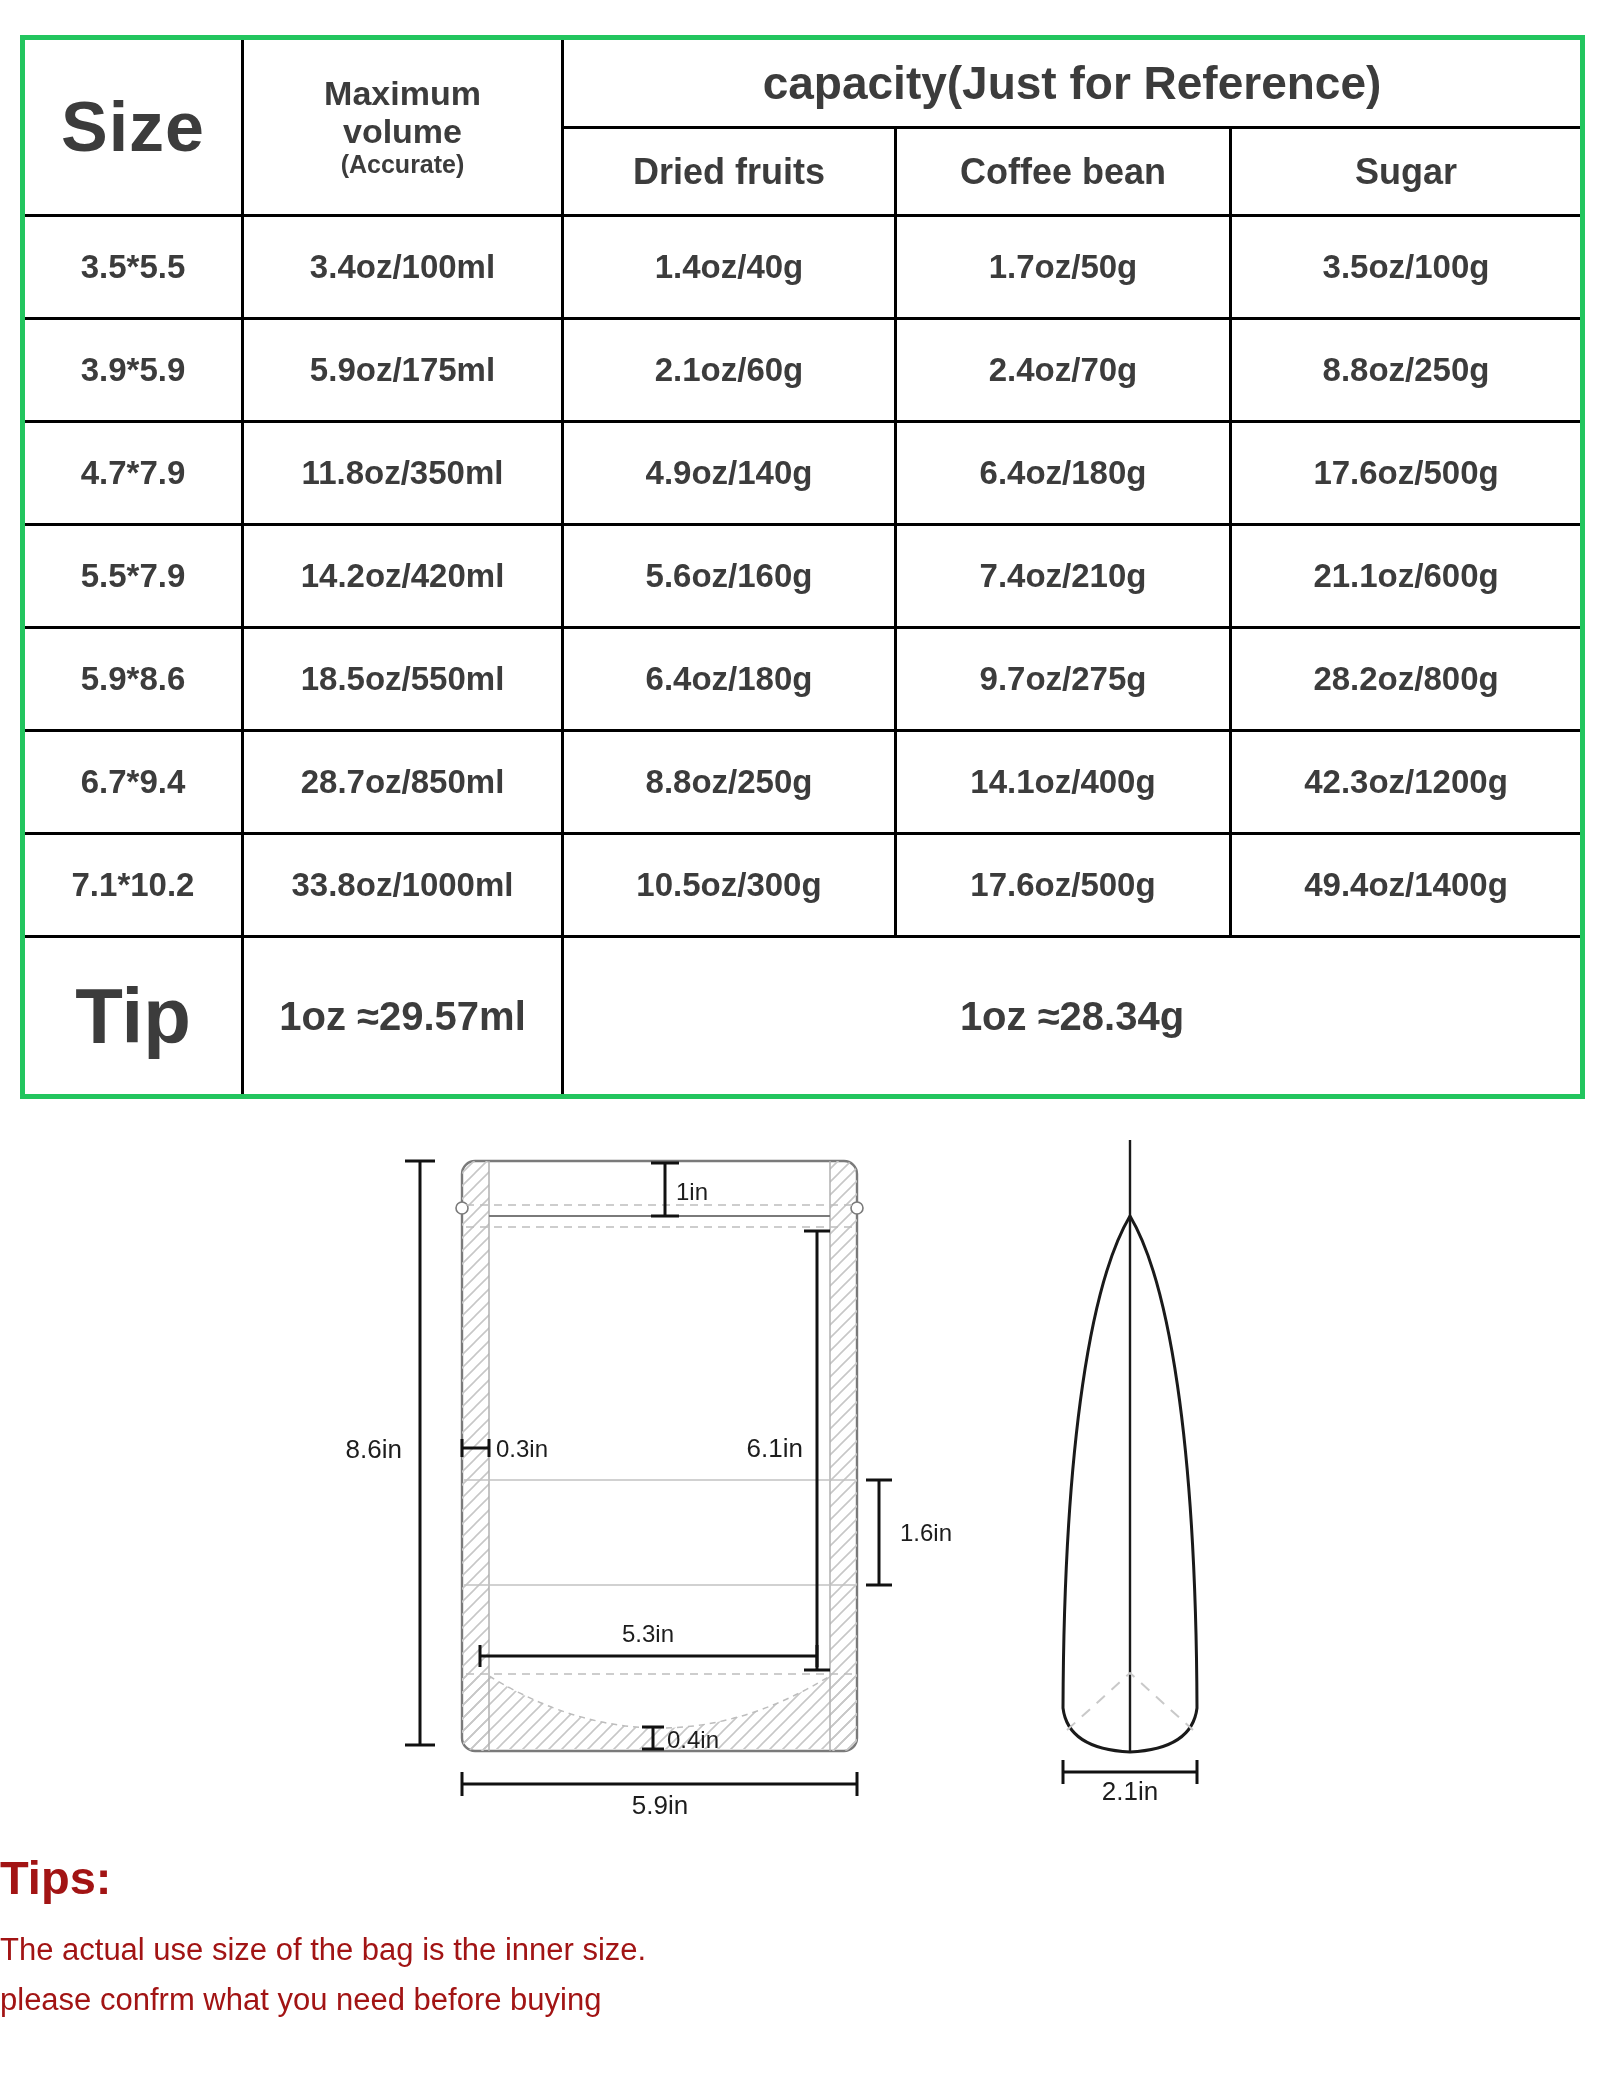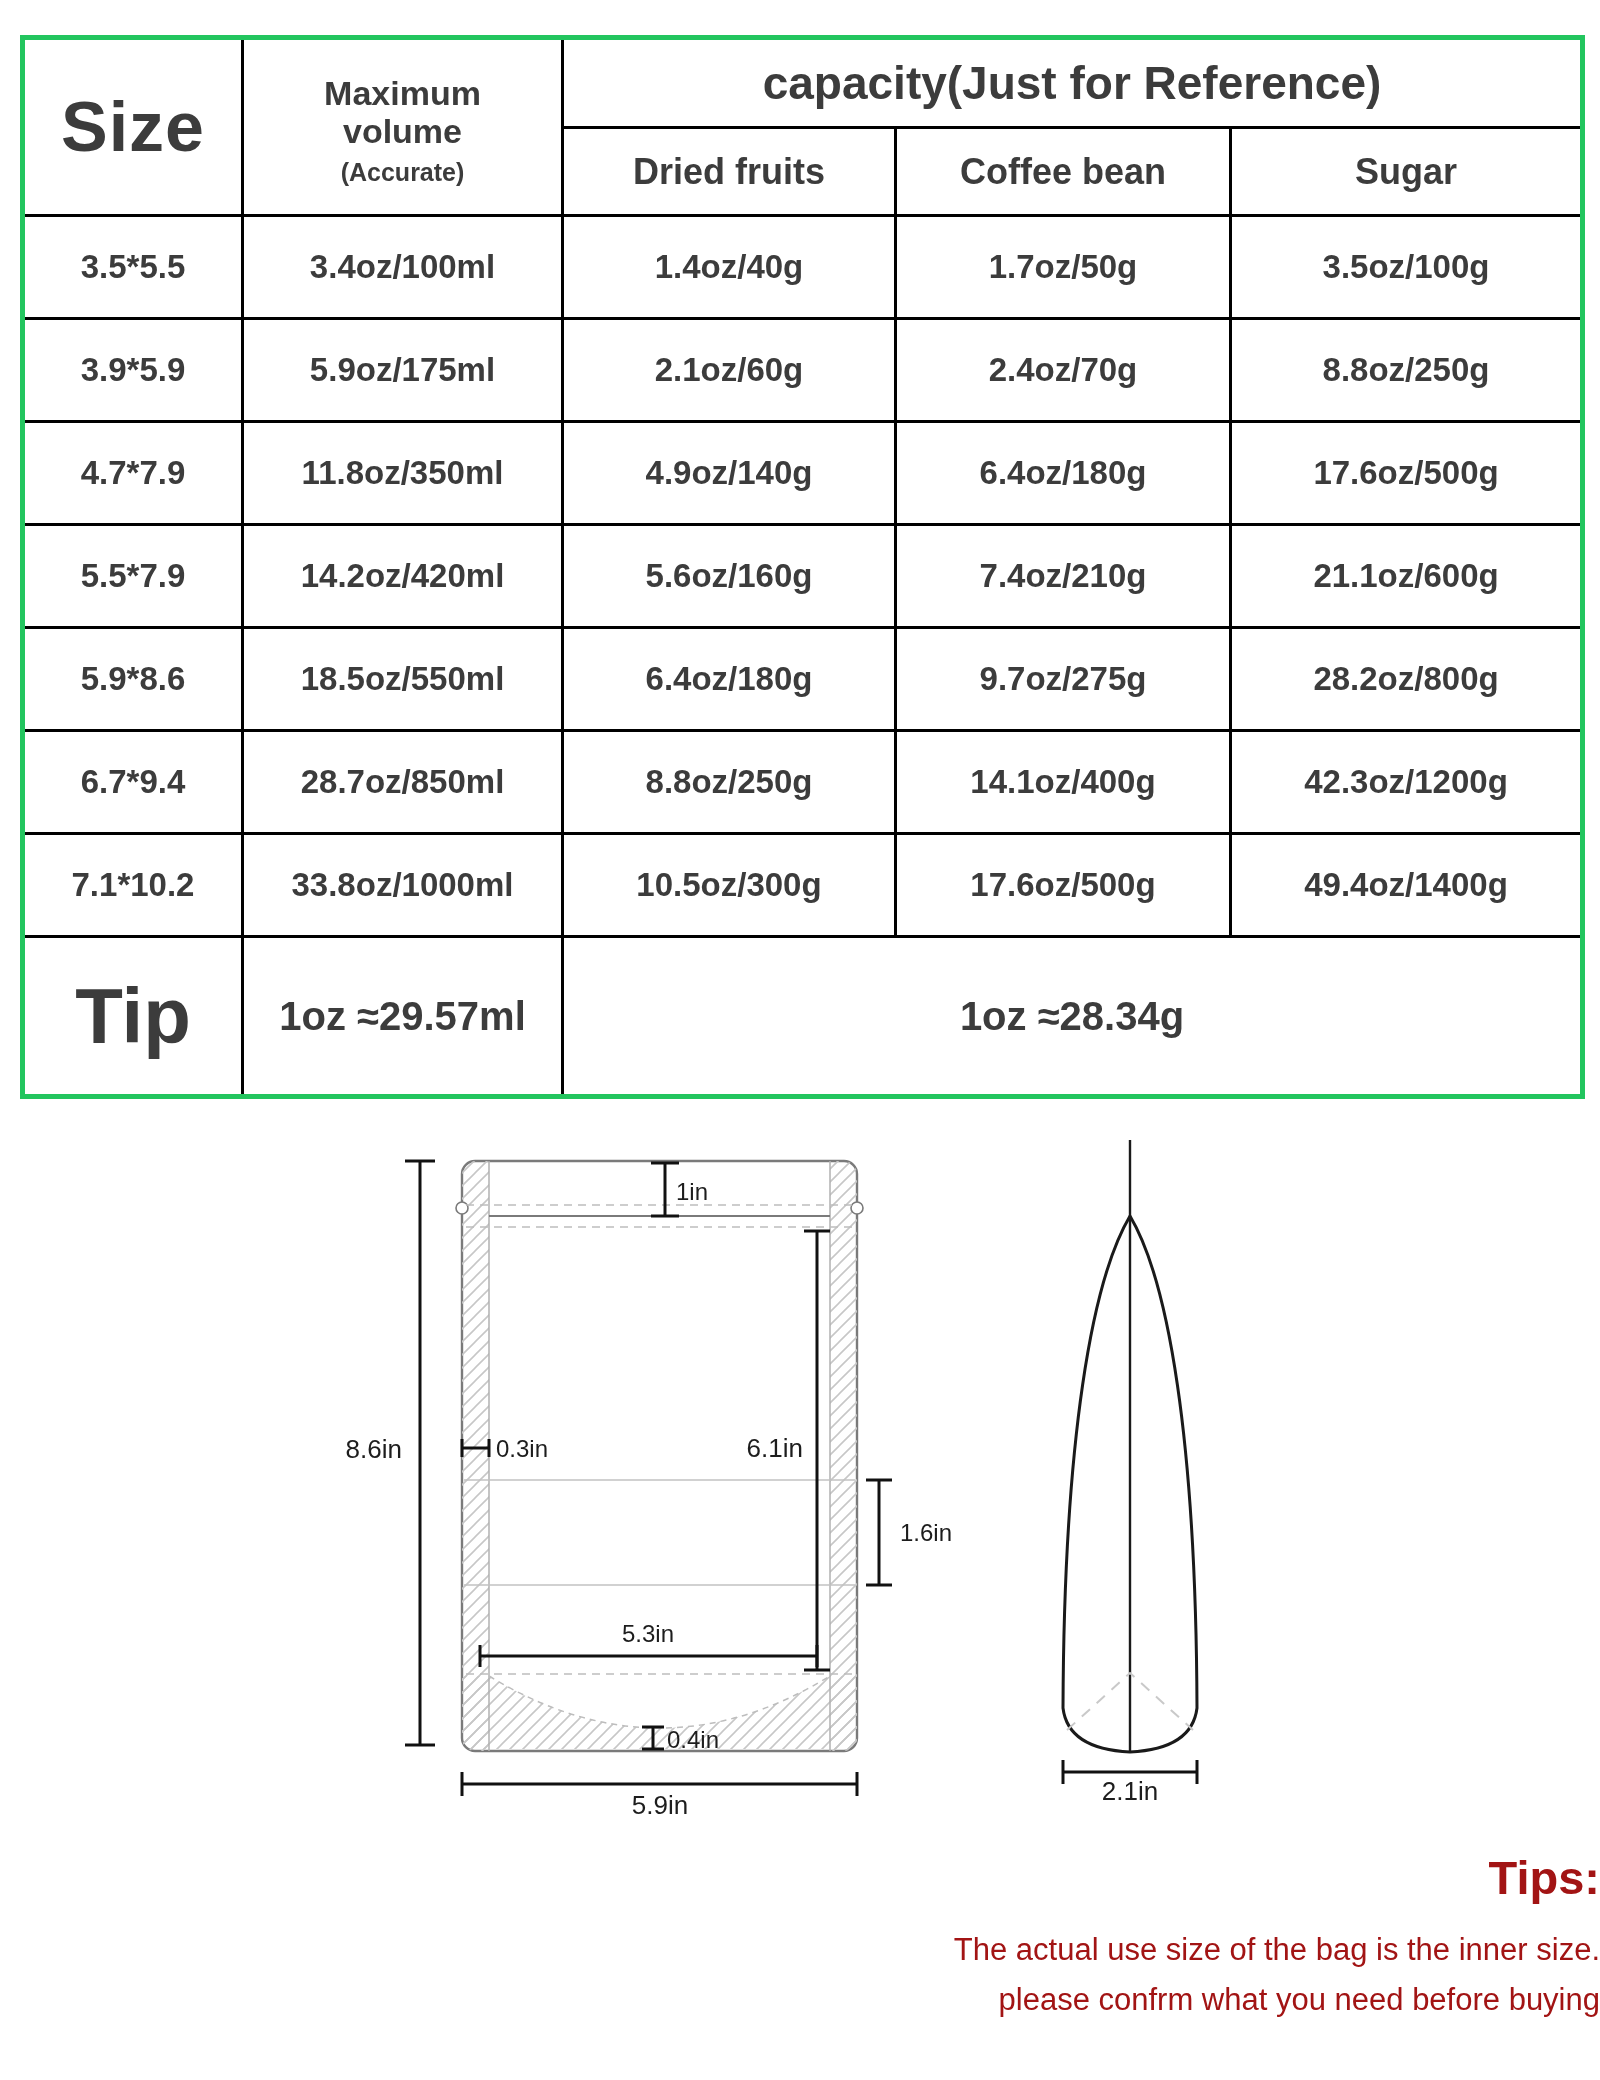--- a/index.html
+++ b/index.html
@@ -10,35 +10,35 @@
   table.spec{position:absolute;left:20px;top:35px;width:1560px;
              border-collapse:collapse;table-layout:fixed;
              border:5px solid #22c55e;}
   table.spec td, table.spec th{border:3px solid #000;text-align:center;vertical-align:middle;
              color:#3c3c3c;font-weight:bold;padding:0;}
   tr.hrow1{height:90px;}
   tr.hrow2{height:88px;}
   tr.drow{height:103px;}
   tr.tiprow{height:160px;margin-top:38px;}
   .cell-size{font-size:70px;letter-spacing:1px;}
-  .cell-maxvol .mv{font-size:34px;line-height:1.1;width:230px;margin:8px auto;}
+  .cell-maxvol .mv{font-size:34px;line-height:1.1;width:230px;margin:0 auto;}
   .cell-maxvol .acc{font-size:25px;}
   .cell-capacity{font-size:46px;margin-left:36px;}
   .cell-sub{font-size:36px;}
   td.data{font-size:33px;}
   .cell-tip{font-size:78px;}
   .cell-tipval{font-size:40px;}
 
   
   .diagram{position:absolute;left:280px;top:1108px;}
   .dim-label{font-family:"Liberation Sans",sans-serif;font-size:26px;fill:#1d1d1d;font-weight:400;}
   .dim-label-sm{font-family:"Liberation Sans",sans-serif;font-size:24px;fill:#1d1d1d;font-weight:400;}
 
   
-  .tips{position:absolute;left:0;top:1850px;width:1600px;text-align:right;color:#a21414;}
+  .tips{position:absolute;left:0;top:1850px;width:1600px;text-align:left;color:#a21414;}
   .tips-title{font-size:47px;font-weight:bold;margin:0 0 20px 0;}
   .tips-line{font-size:31px;font-weight:400;line-height:1.6;margin:0;}
 </style>
 </head>
 <body>
 
 <div class="page">
 
   <table class="spec">
     <colgroup>

